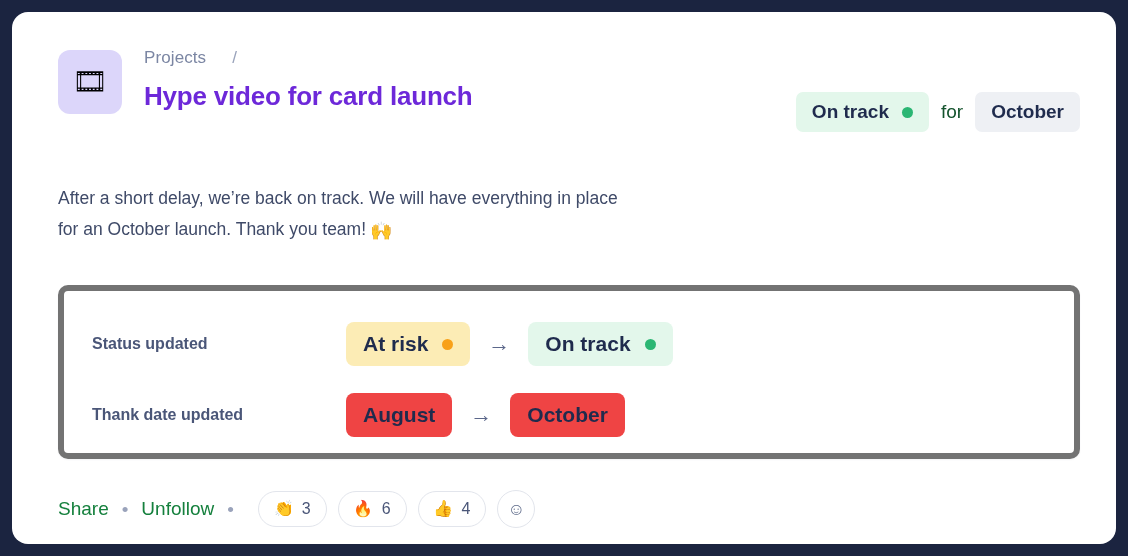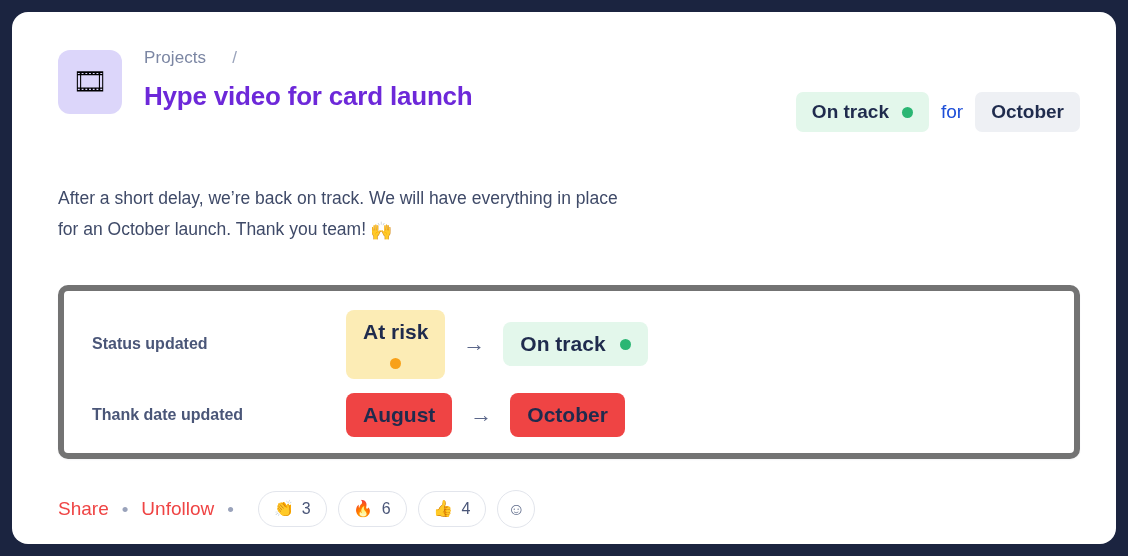--- a/index.html
+++ b/index.html
@@ -113,21 +113,21 @@
     width: 11px;
     height: 11px;
     border-radius: 50%;
     display: inline-block;
     flex: none;
   }
   .dot-green { background: #2bb673; }
   .dot-orange { background: #f8a119; }
   .for-label {
     font-size: 19px;
-    color: #1d4ed8;
+    color: #14532d;
     padding: 0 12px;
   }
   .pill-date-header {
     background: #eef0f4;
     color: #1f2b4d;
     font-size: 19px;
     font-weight: bold;
     padding: 9px 16px;
   }
 
@@ -178,21 +178,20 @@
     box-sizing: border-box;
     white-space: nowrap;
     font-size: 21px;
     font-weight: bold;
     color: #1f2b4d;
   }
   .chip-atrisk {
     background: #fcecb5;
     padding: 10px 17px;
     gap: 14px;
-    flex-direction: column;
   }
   .chip-ontrack {
     background: #e3f7eb;
     padding: 10px 17px;
     gap: 14px;
   }
   .chip-date {
     background: #ef4444;
     padding: 10px 17px;
   }
@@ -207,21 +206,21 @@
 
   
   .footer {
     margin-top: 30px;
     display: flex;
     align-items: center;
     height: 40px;
   }
   .footer-link {
     font-size: 19px;
-    color: #ef4444;
+    color: #15803d;
   }
   .footer-sep {
     font-size: 19px;
     color: #9aa3bb;
     margin: 0 13px;
     line-height: 1;
   }
   .reactions {
     display: flex;
     align-items: center;

